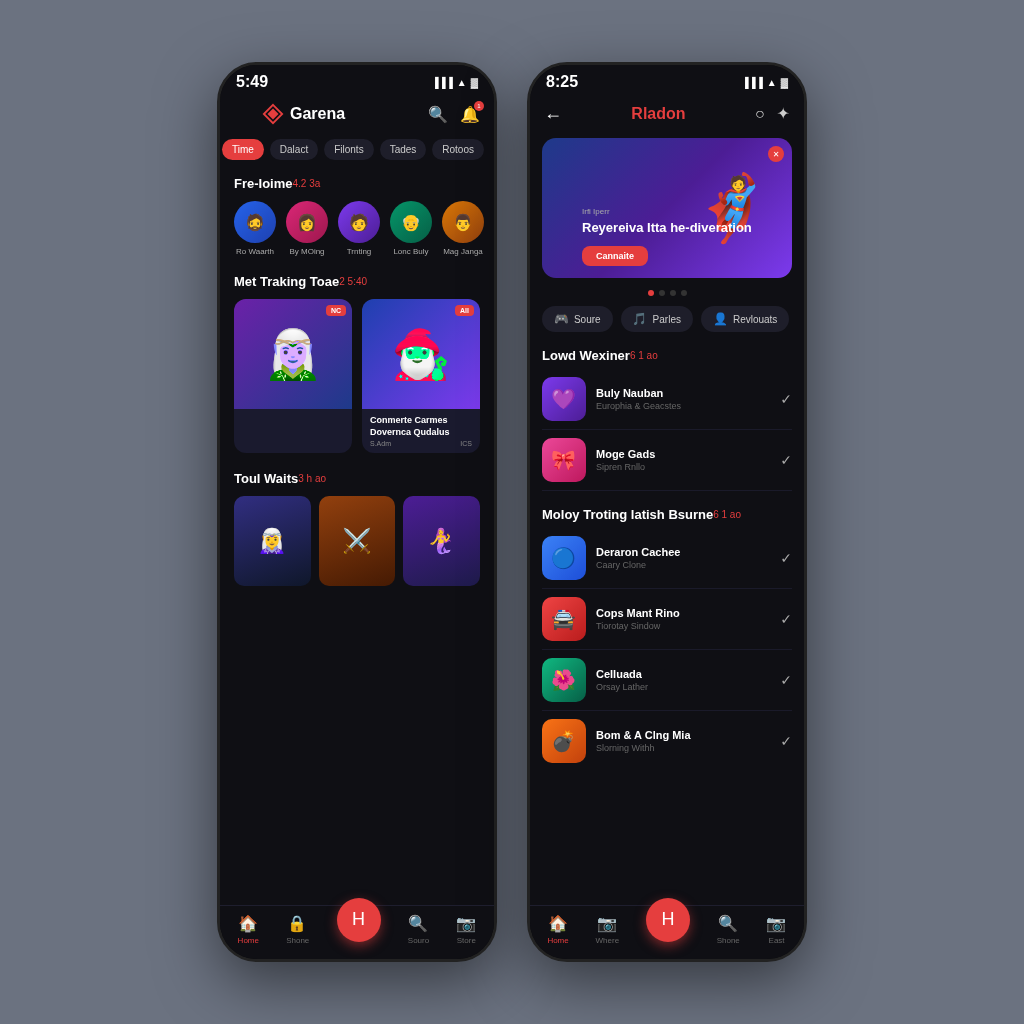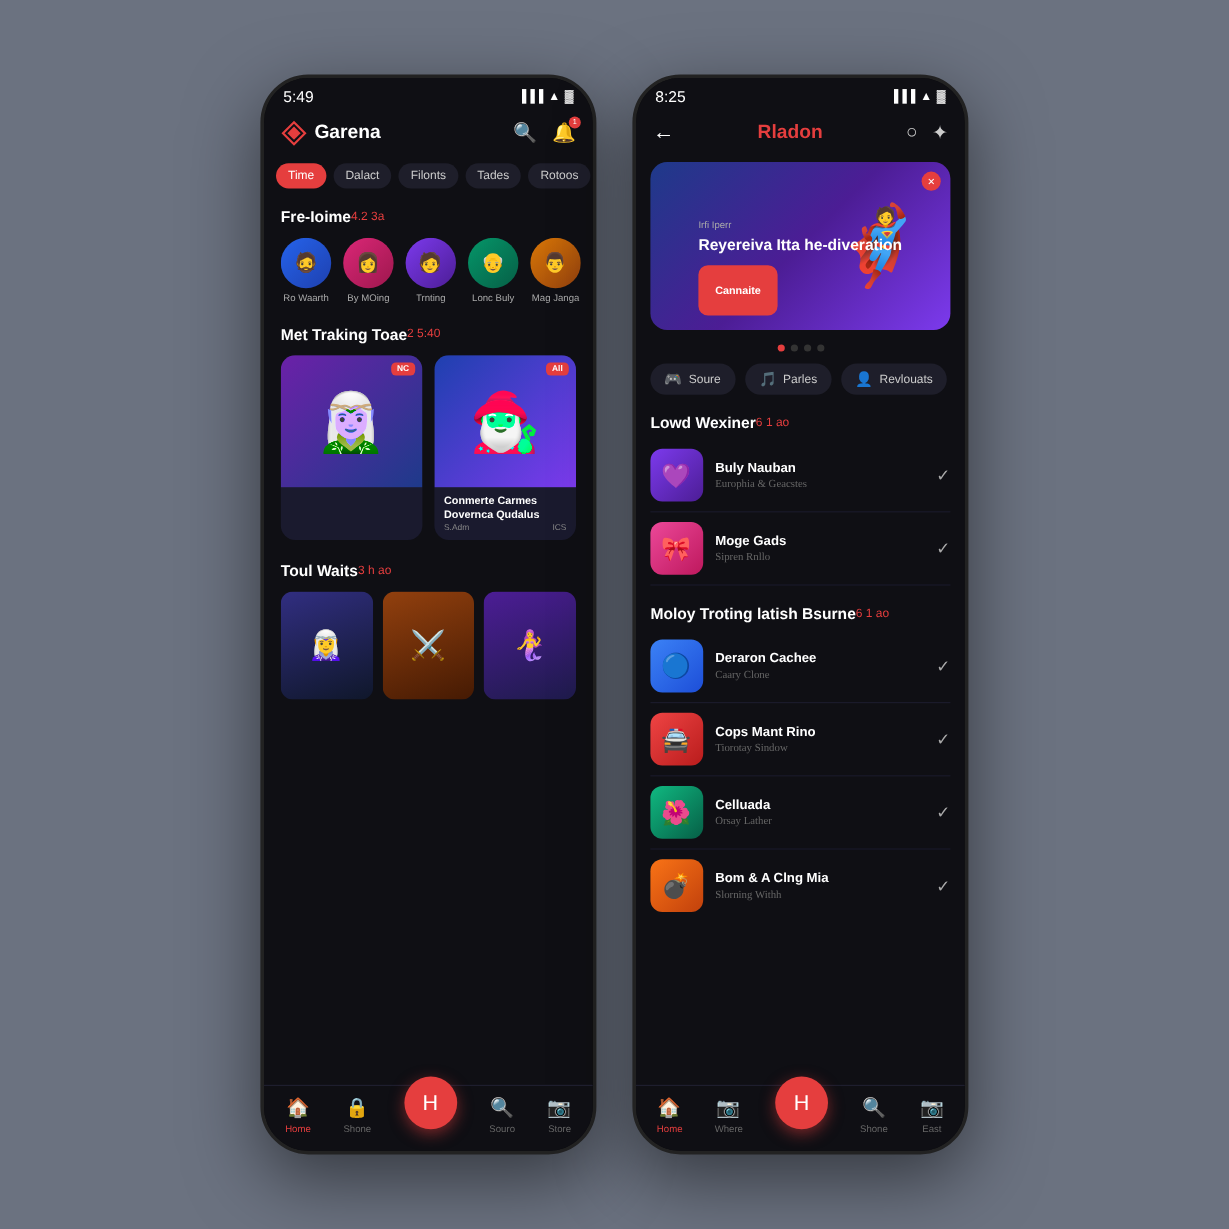--- a/index.html
+++ b/index.html
@@ -42,22 +42,22 @@
     .status-bar {
       display: flex;
       justify-content: space-between;
       align-items: center;
       padding: 8px 16px 4px;
       background: #0f0f14;
       flex-shrink: 0;
     }
     .status-time {
       color: #fff;
-      font-size: 13px;
-      font-weight: 400;
+      font-size: 16px;
+      font-weight: 700;
     }
     .status-icons {
       display: flex;
       gap: 4px;
       align-items: center;
       color: #fff;
       font-size: 10px;
     }
 
     
@@ -69,20 +69,21 @@
     }
     .screen-content::-webkit-scrollbar { display: none; }
 
     
     .phone1-header {
       display: flex;
       justify-content: space-between;
       align-items: center;
       padding: 8px 14px;
       flex-shrink: 0;
+      margin-left: 28px;
     }
     .logo-area {
       display: flex;
       align-items: center;
       gap: 6px;
     }
     .logo-diamond {
       width: 22px;
       height: 22px;
     }
@@ -118,20 +119,21 @@
     }
 
     
     .filter-tabs {
       display: flex;
       gap: 6px;
       padding: 6px 10px;
       overflow-x: auto;
       scrollbar-width: none;
       flex-shrink: 0;
+      justify-content: flex-end;
     }
     .filter-tabs::-webkit-scrollbar { display: none; }
     .filter-tab {
       background: #1e1e2a;
       border: none;
       border-radius: 20px;
       color: #ccc;
       font-size: 10px;
       padding: 5px 10px;
       white-space: nowrap;
@@ -387,21 +389,21 @@
       font-size: 13px;
       font-weight: 700;
       line-height: 1.3;
       margin-bottom: 8px;
     }
     .hero-btn {
       background: #e53e3e;
       color: #fff;
       border: none;
       border-radius: 8px;
-      padding: 16px 14px;
+      padding: 5px 14px;
       font-size: 9px;
       font-weight: 600;
       cursor: pointer;
     }
     .hero-close {
       position: absolute;
       top: 8px;
       right: 8px;
       background: #e53e3e;
       border-radius: 50%;
@@ -494,21 +496,20 @@
     }
     .game-list-name {
       color: #fff;
       font-size: 11px;
       font-weight: 600;
     }
     .game-list-genre {
       color: #666;
       font-size: 9px;
       margin-top: 2px;
-      font-family: Liberation Serif, serif;
     }
     .checkmark {
       color: #aaa;
       font-size: 14px;
     }
   </style>
 </head>
 <body>
 
 <div class="phone">

